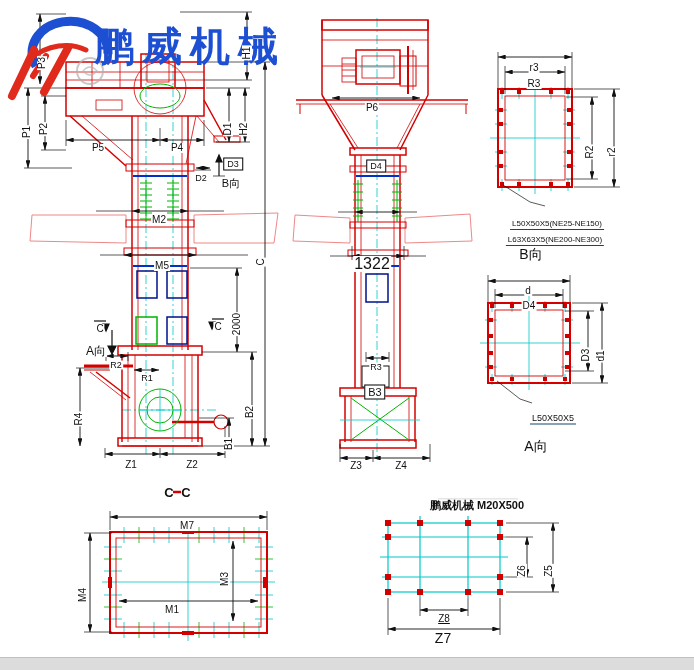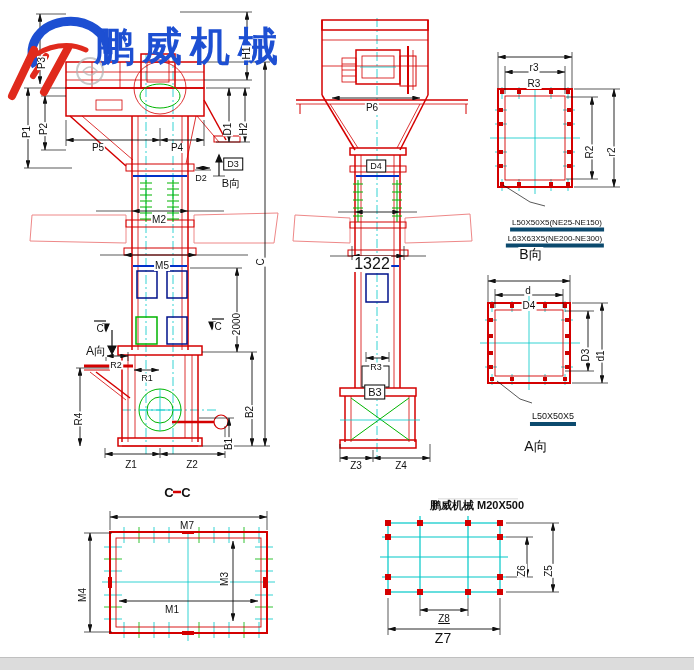--- a/index.html
+++ b/index.html
@@ -5,21 +5,21 @@
   html,body{margin:0;padding:0;background:#fff;}
   #stage{position:relative;width:694px;height:670px;background:#ffffff;overflow:hidden;
          font-family:"Liberation Sans",sans-serif;}
   svg{position:absolute;left:0;top:0;}
   #labels{position:absolute;left:0;top:15px;width:694px;height:602px;pointer-events:none;}
   .lbl{position:absolute;color:#111;white-space:nowrap;line-height:1;
        transform:translate(-50%,-50%);font-family:"Liberation Sans",sans-serif;}
   .lbl.rot{transform:translate(-50%,-50%) rotate(-90deg);}
   .lbl.bg{background:#fff;padding:0 1px;}
   .lbl.box{border:1px solid #000;background:#fff;padding:1px 3px;}
-  .lbl.ul{border-bottom:4px solid #0c4a6e;background:#fff;padding:0 2px 1px;}
+  .lbl.ul{border-bottom:1px solid #0c4a6e;background:#fff;padding:0 2px 1px;}
   .lbl.bold{font-weight:bold;}
   .lbl.brand{letter-spacing:8px;}
   .lbl.phone{letter-spacing:2px;}
   .gray-strip{position:absolute;left:0;top:657px;width:694px;height:13px;
               background:#dcdcdc;border-top:1px solid #c0c0c0;}
 </style>
 </head>
 <body>
 
 <div id="stage">

